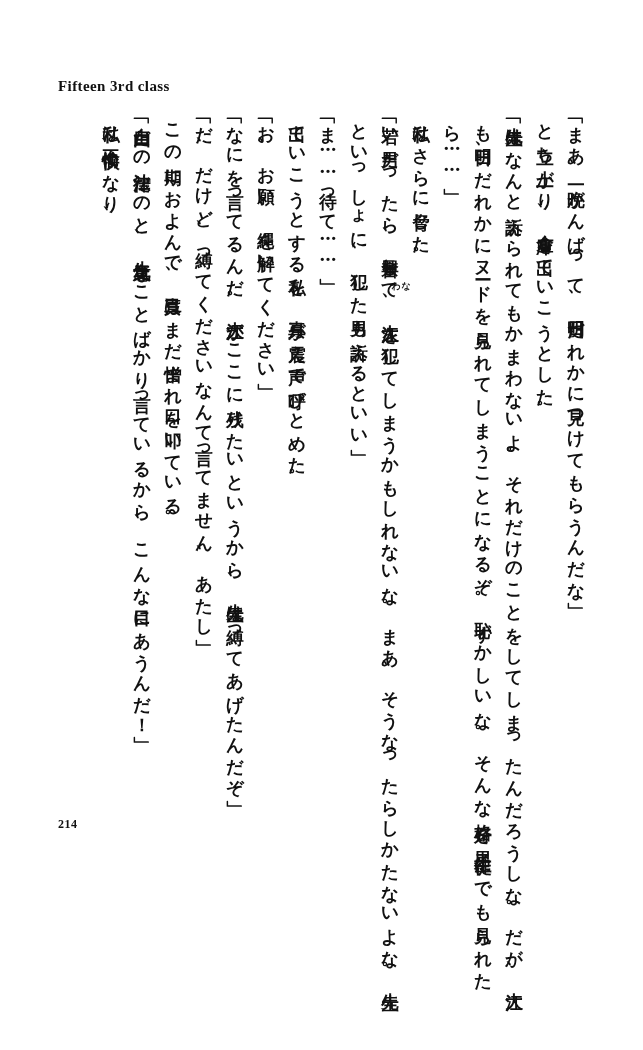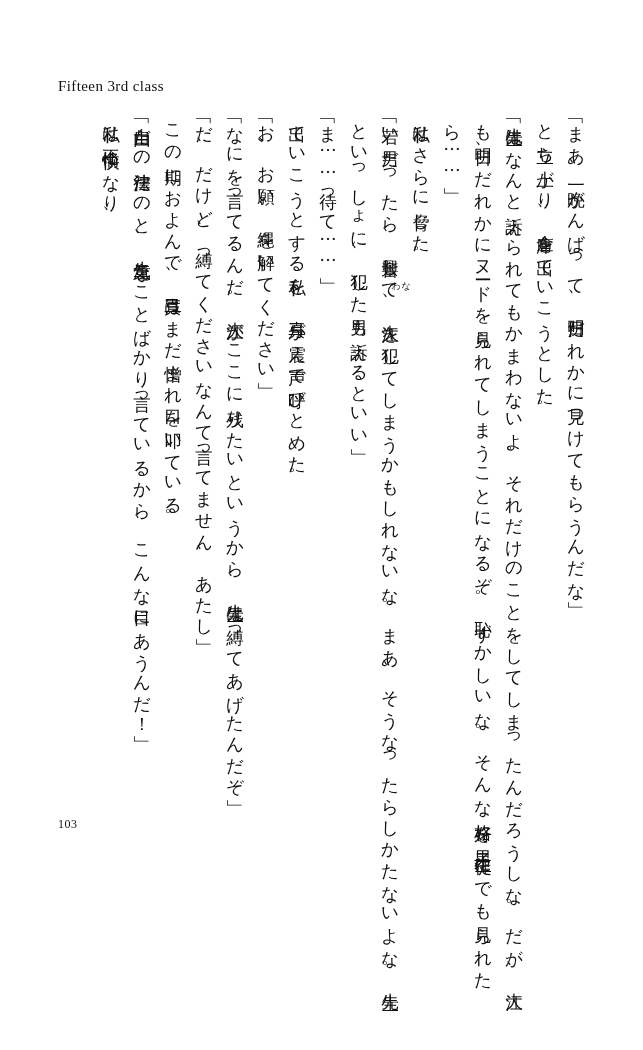--- a/index.html
+++ b/index.html
@@ -12,20 +12,21 @@
     height: 1050px;
     overflow: hidden;
     font-family: "Liberation Serif", serif;
     color: #111111;
   }
   .page {
     position: relative;
     width: 643px;
     height: 860px;
     box-sizing: border-box;
+    font-weight: bold;
   }
   .header {
     position: absolute;
     top: 78px;
     left: 58px;
     font-family: "Liberation Serif", serif;
     font-size: 15px;
     letter-spacing: 0.4px;
     color: #111111;
     white-space: nowrap;
@@ -92,15 +93,15 @@
 「なにを言ってるんだ。大江がここに残りたいというから、先生は縛ってあげたんだぞ」
 「だ、だけど、縛ってくださいなんて言ってません、あたし」
 この期におよんで、真弓はまだ憎まれ口を叩いている。
 「自由だの法律だのと、生意気なことばかり言っているから、こんな目にあうんだ！」
 私は不愉快になり、</div>
 
   <div class="ruby-host">
     <div class="ruby-mark" style="right: 232px; top: 275px;">なわ</div>
   </div>
 
-  <div class="folio">103</div>
+  <div class="folio">214</div>
 
 </div>
 
 </body></html>

